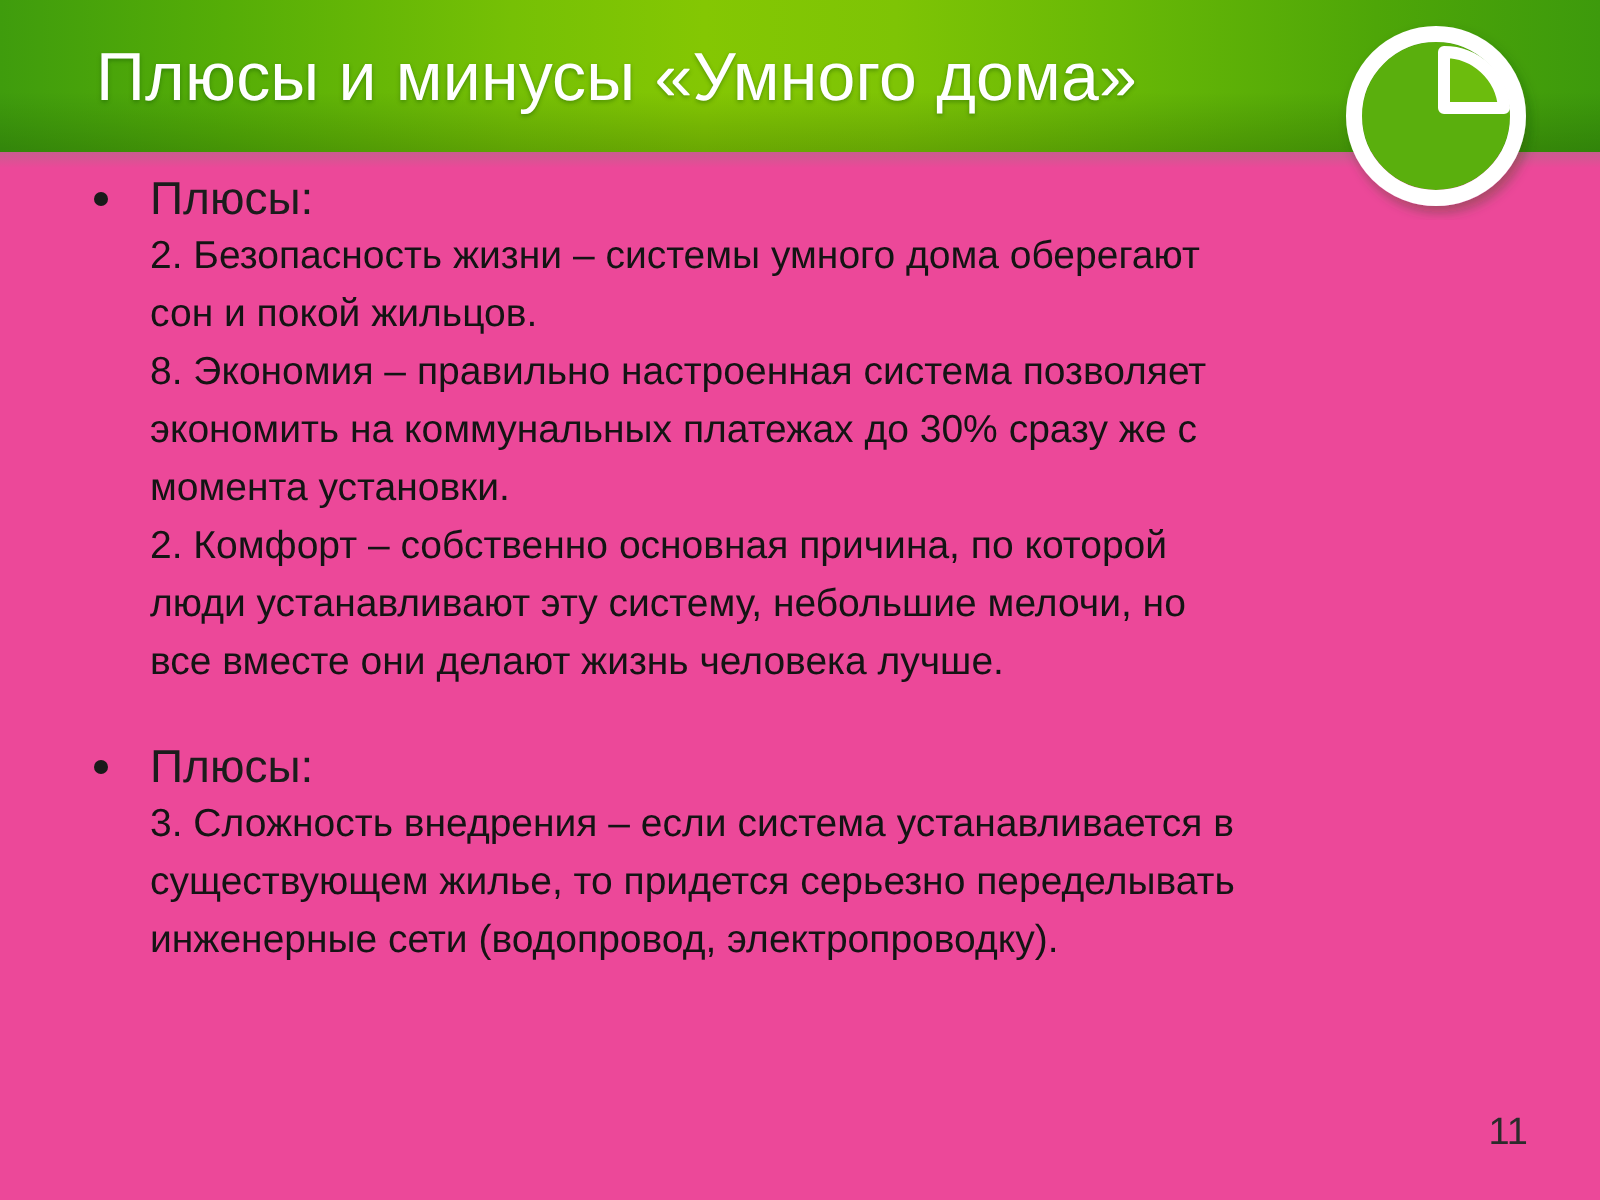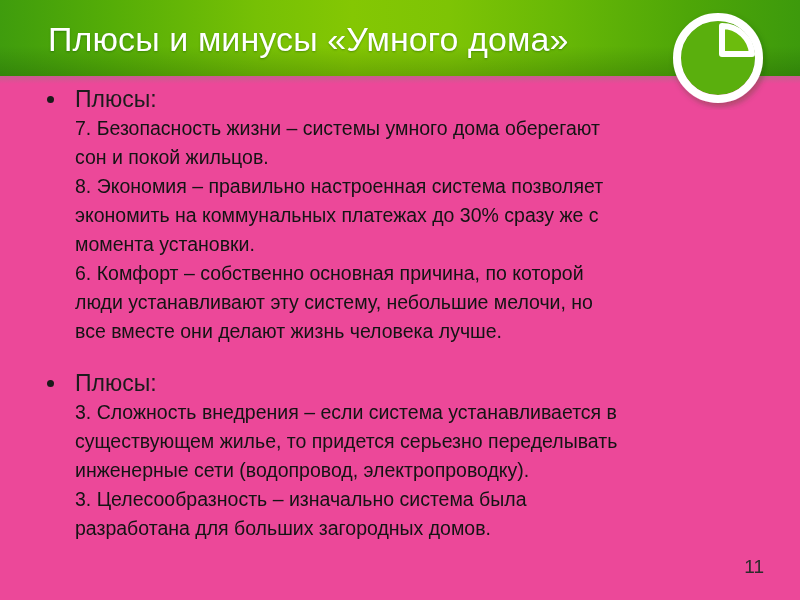--- a/index.html
+++ b/index.html
@@ -180,36 +180,35 @@
   </div>
 
   <div class="content">
 
     <div class="block">
       <div class="bullet-row">
         <span class="bullet-dot"></span>
         <span class="bullet-heading">Плюсы:</span>
       </div>
       <ul class="sub-list">
-        <li class="sub-item">7. Безопасность жизни – системы умного дома оберегают сон и покой жильцов.</li>
+        <li class="sub-item">2. Безопасность жизни – системы умного дома оберегают сон и покой жильцов.</li>
         <li class="sub-item">8. Экономия – правильно настроенная система позволяет экономить на коммунальных платежах до 30% сразу же с момента установки.</li>
-        <li class="sub-item">6. Комфорт – собственно основная причина, по которой люди устанавливают эту систему, небольшие мелочи, но все вместе они делают жизнь человека лучше.</li>
+        <li class="sub-item">2. Комфорт – собственно основная причина, по которой люди устанавливают эту систему, небольшие мелочи, но все вместе они делают жизнь человека лучше.</li>
       </ul>
     </div>
 
     <div class="gap-between-blocks"></div>
 
     <div class="block">
       <div class="bullet-row">
         <span class="bullet-dot"></span>
         <span class="bullet-heading">Плюсы:</span>
       </div>
       <ul class="sub-list">
         <li class="sub-item">3. Сложность внедрения – если система устанавливается в существующем жилье, то придется серьезно переделывать инженерные сети (водопровод, электропроводку).</li>
-        <li class="sub-item">3. Целесообразность – изначально система была разработана для больших загородных домов.</li>
       </ul>
     </div>
 
   </div>
 
   <div class="page-number">11</div>
 
 </div>
 
 </body></html>

